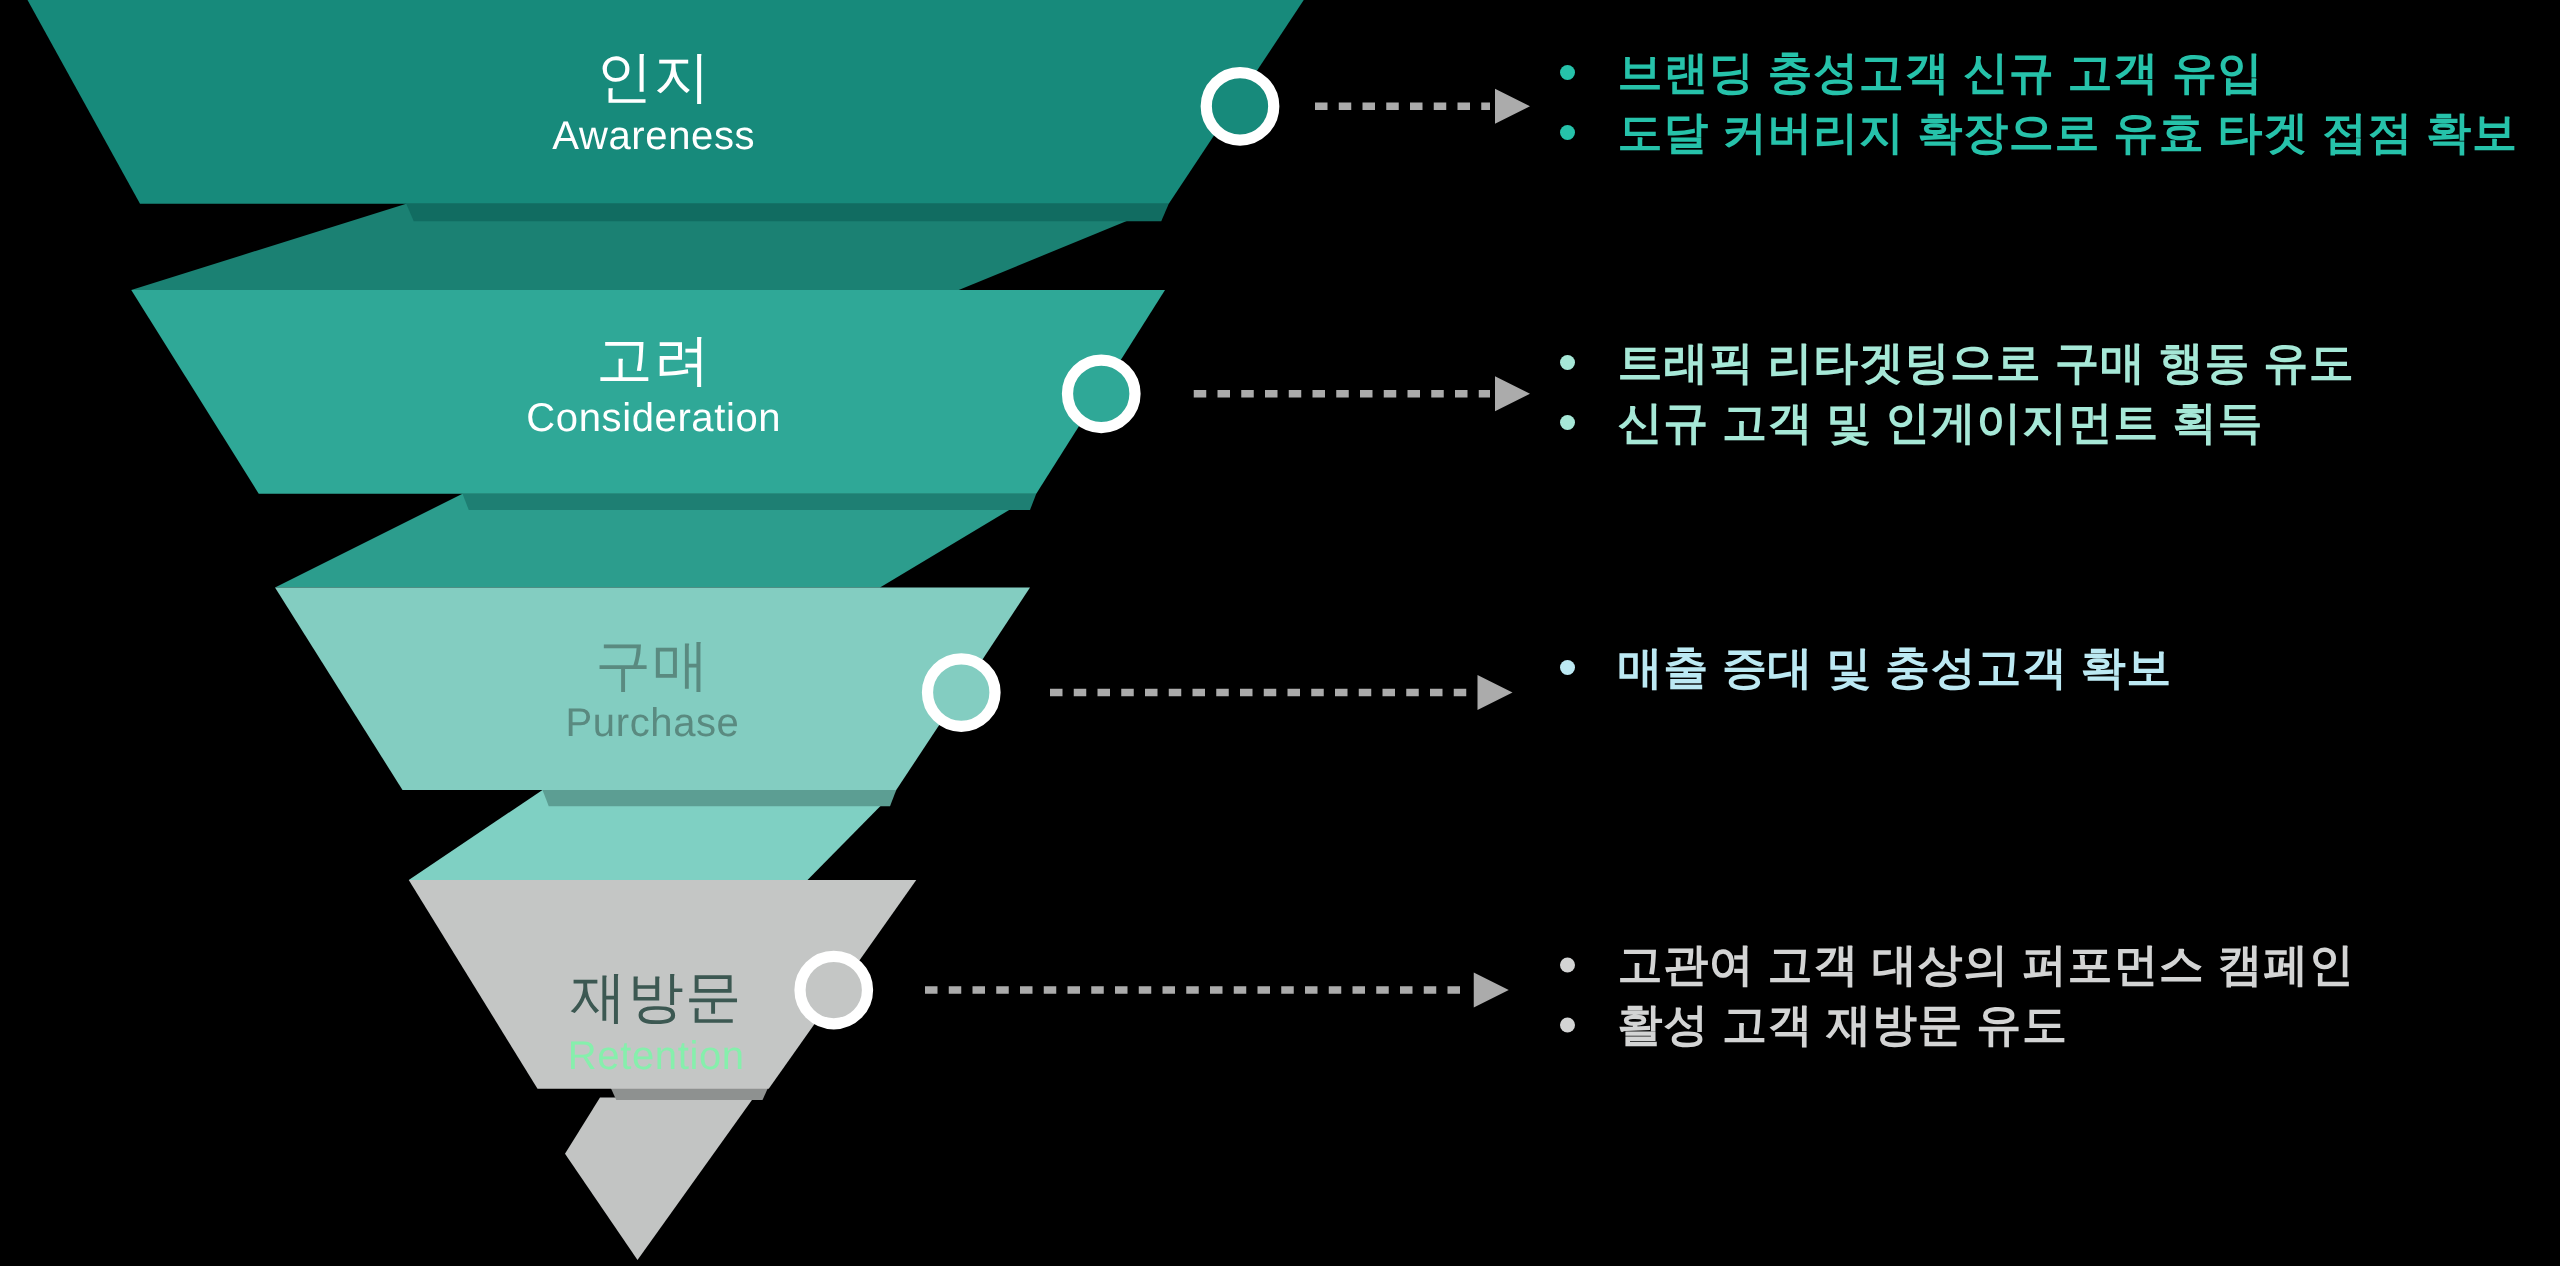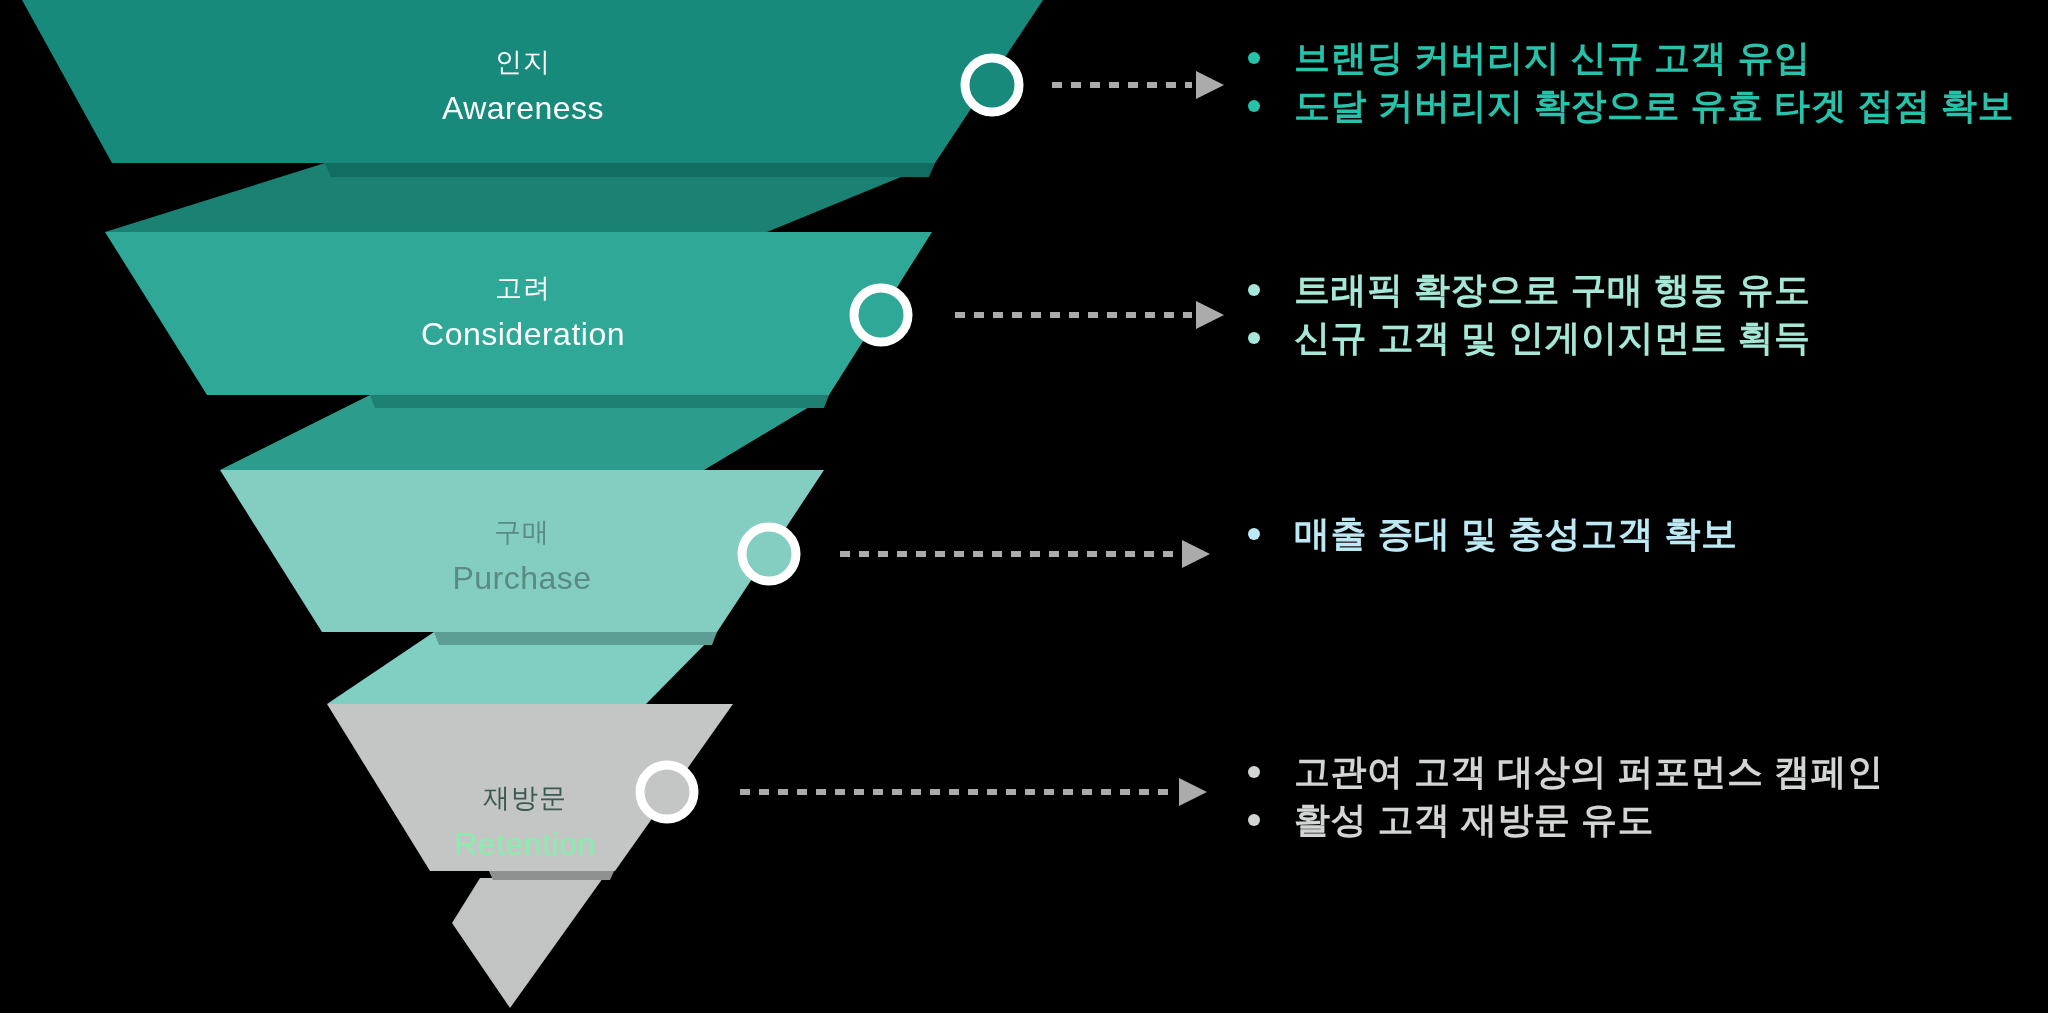--- a/index.html
+++ b/index.html
@@ -11,21 +11,21 @@
     font-family:"Liberation Sans", sans-serif;
   }
   .funnel-svg{position:absolute;left:0;top:0;width:2048px;height:1013px;}
   .stage-label{
     position:absolute;
     width:640px;
     text-align:center;
     pointer-events:none;
   }
   .stage-label .ko{
-    font-size:27px;line-height:46px;font-weight:500;letter-spacing:1px;
+    font-size:45px;line-height:46px;font-weight:500;letter-spacing:1px;
   }
   .stage-label .en{
     font-size:32px;line-height:46px;font-weight:400;letter-spacing:0.5px;
   }
   .bullet-group{position:absolute;left:1248px;}
   .bullet-line{
     display:flex;align-items:center;
     height:48px;
     white-space:nowrap;
   }
@@ -92,32 +92,32 @@
     <div class="en" style="color: rgb(90, 138, 128);">Purchase</div>
   </div>
   <div class="stage-label" style="left:205px;top:749px">
     <div class="ko" style="color: rgb(60, 88, 82); margin-top: 26px;">재방문</div>
     <div class="en" style="color: #86efac;">Retention</div>
   </div>
 
   <div class="bullet-group" style="top:34px">
     <div class="bullet-line">
       <span class="dot" style="background: rgb(38, 194, 170);"></span>
-      <span class="bullet-text" style="color: rgb(38, 194, 170);">브랜딩 커버리지 신규 고객 유입</span>
+      <span class="bullet-text" style="color: rgb(38, 194, 170);">브랜딩 충성고객 신규 고객 유입</span>
     </div>
     <div class="bullet-line">
       <span class="dot" style="background: rgb(38, 194, 170);"></span>
       <span class="bullet-text" style="color: rgb(38, 194, 170);">도달 커버리지 확장으로 유효 타겟 접점 확보</span>
     </div>
   </div>
 
   <div class="bullet-group" style="top:266px">
     <div class="bullet-line">
       <span class="dot" style="background: rgb(166, 232, 215);"></span>
-      <span class="bullet-text" style="color: rgb(166, 232, 215);">트래픽 확장으로 구매 행동 유도</span>
+      <span class="bullet-text" style="color: rgb(166, 232, 215);">트래픽 리타겟팅으로 구매 행동 유도</span>
     </div>
     <div class="bullet-line">
       <span class="dot" style="background: rgb(166, 232, 215);"></span>
       <span class="bullet-text" style="color: rgb(166, 232, 215);">신규 고객 및 인게이지먼트 획득</span>
     </div>
   </div>
 
   <div class="bullet-group" style="top:510px">
     <div class="bullet-line">
       <span class="dot" style="background: rgb(188, 233, 243);"></span>

